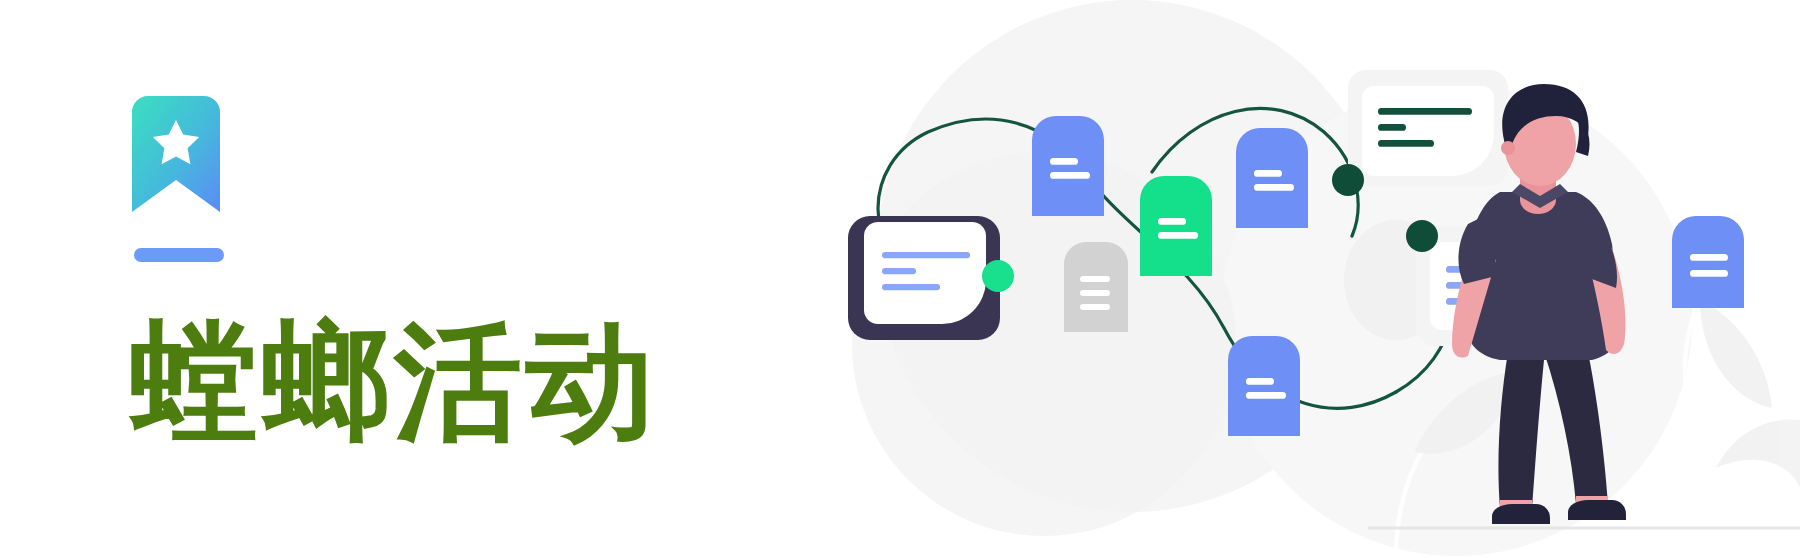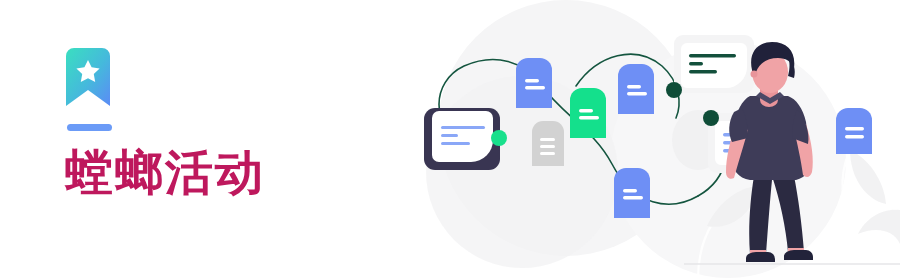--- a/index.html
+++ b/index.html
@@ -39,25 +39,25 @@
     left: 1px;
     top: 76px;
     width: 45px;
     height: 7px;
     border-radius: 3.5px;
     background: #6B9BF7;
   }
   #page-title {
     position: absolute;
     left: -1px;
-    top: 100px;
-    font-size: 48px;
+    top: 112px;
+    font-size: 64px;
     line-height: 1.0;
     font-weight: bold;
-    color: #be185d;
+    color: #4d7c0f;
     letter-spacing: 2px;
     white-space: nowrap;
     font-family: "DejaVu Sans", "Liberation Sans", sans-serif;
   }
 
   
   #illustration {
     position: absolute;
     left: 398px;
     top: 0;

